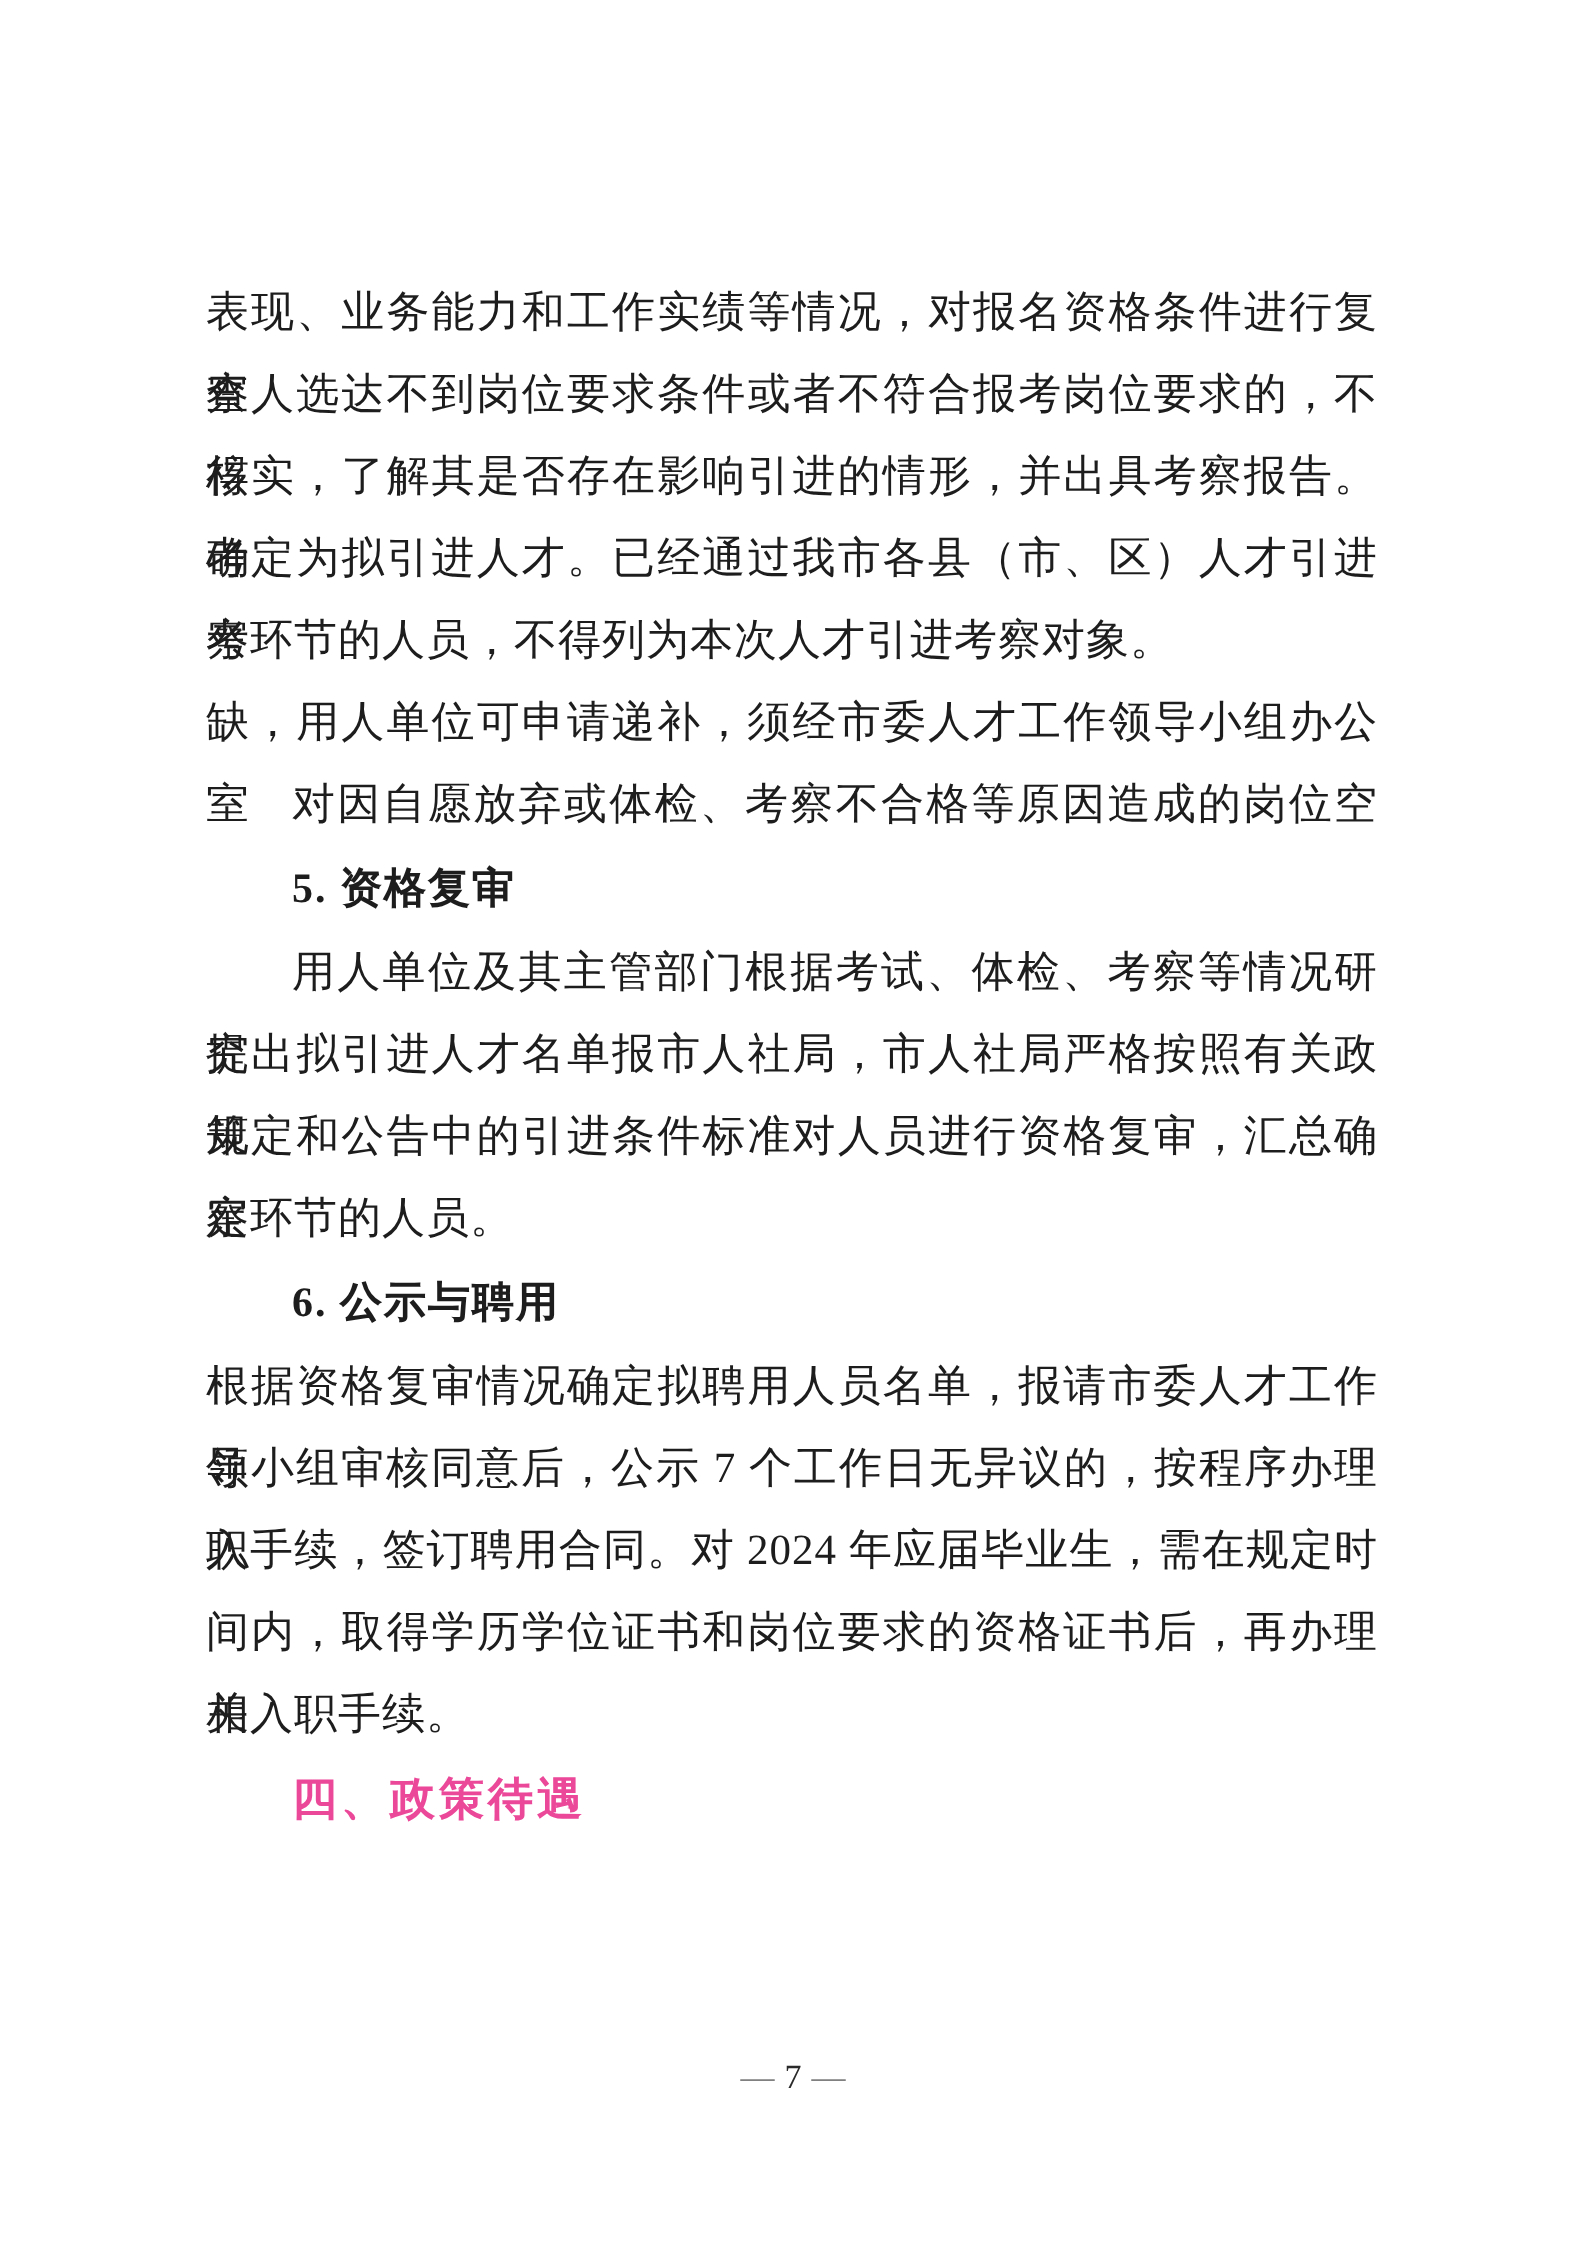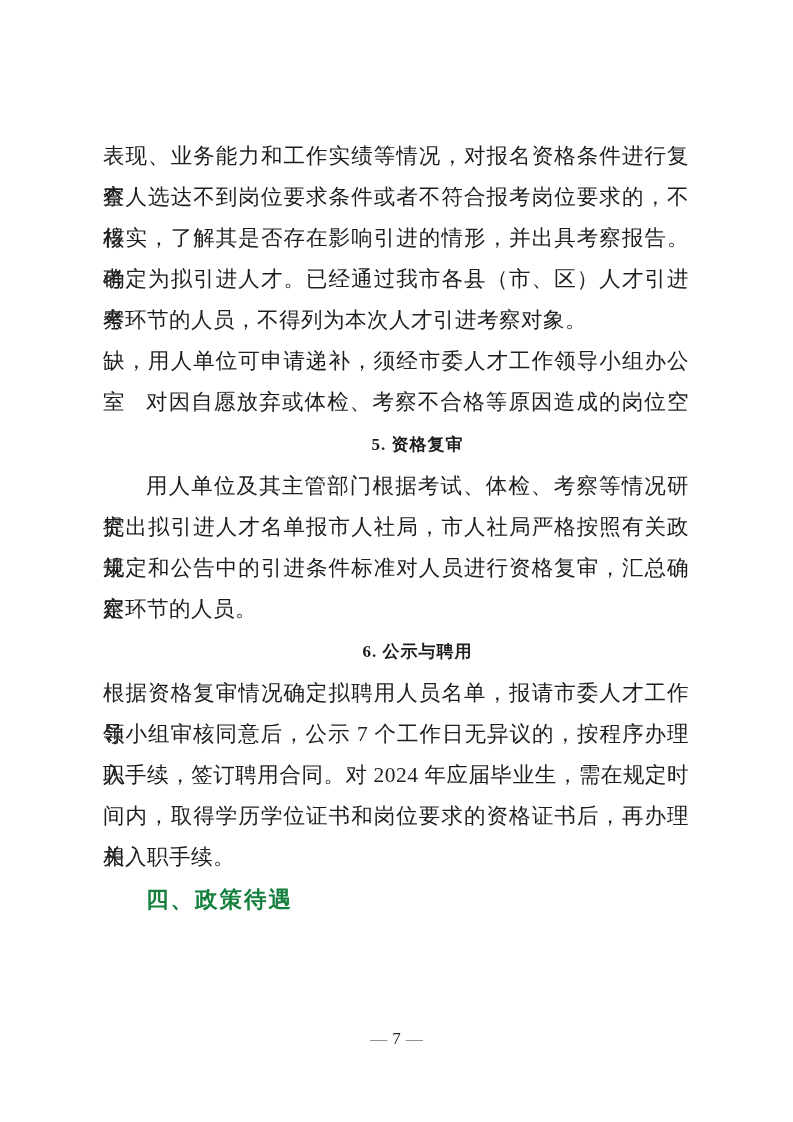--- a/index.html
+++ b/index.html
@@ -42,39 +42,38 @@
     text-align: justify;
     text-align-last: justify;
     text-justify: inter-ideograph;
     text-justify: inter-character;
   }
   .indent {
     text-indent: 43px;
   }
   .sub-heading {
     margin: 0;
-    font-size: 17px;
+    font-size: 21px;
     font-weight: bold;
     line-height: 43px;
     height: 43px;
     text-indent: 43px;
     letter-spacing: 1px;
     font-family: "Liberation Serif", serif;
-    text-align: center;
   }
   .section-heading {
     margin: 0;
     font-size: 22.5px;
     font-weight: bold;
     line-height: 43px;
     height: 43px;
     text-indent: 43px;
     letter-spacing: 2px;
     font-family: "Liberation Sans", sans-serif;
-    color: #15803d;
+    color: #ec4899;
   }
   .page-footer {
     position: absolute;
     left: 0;
     top: 1024px;
     width: 100%;
     text-align: center;
     font-size: 17px;
     line-height: 30px;
   }

